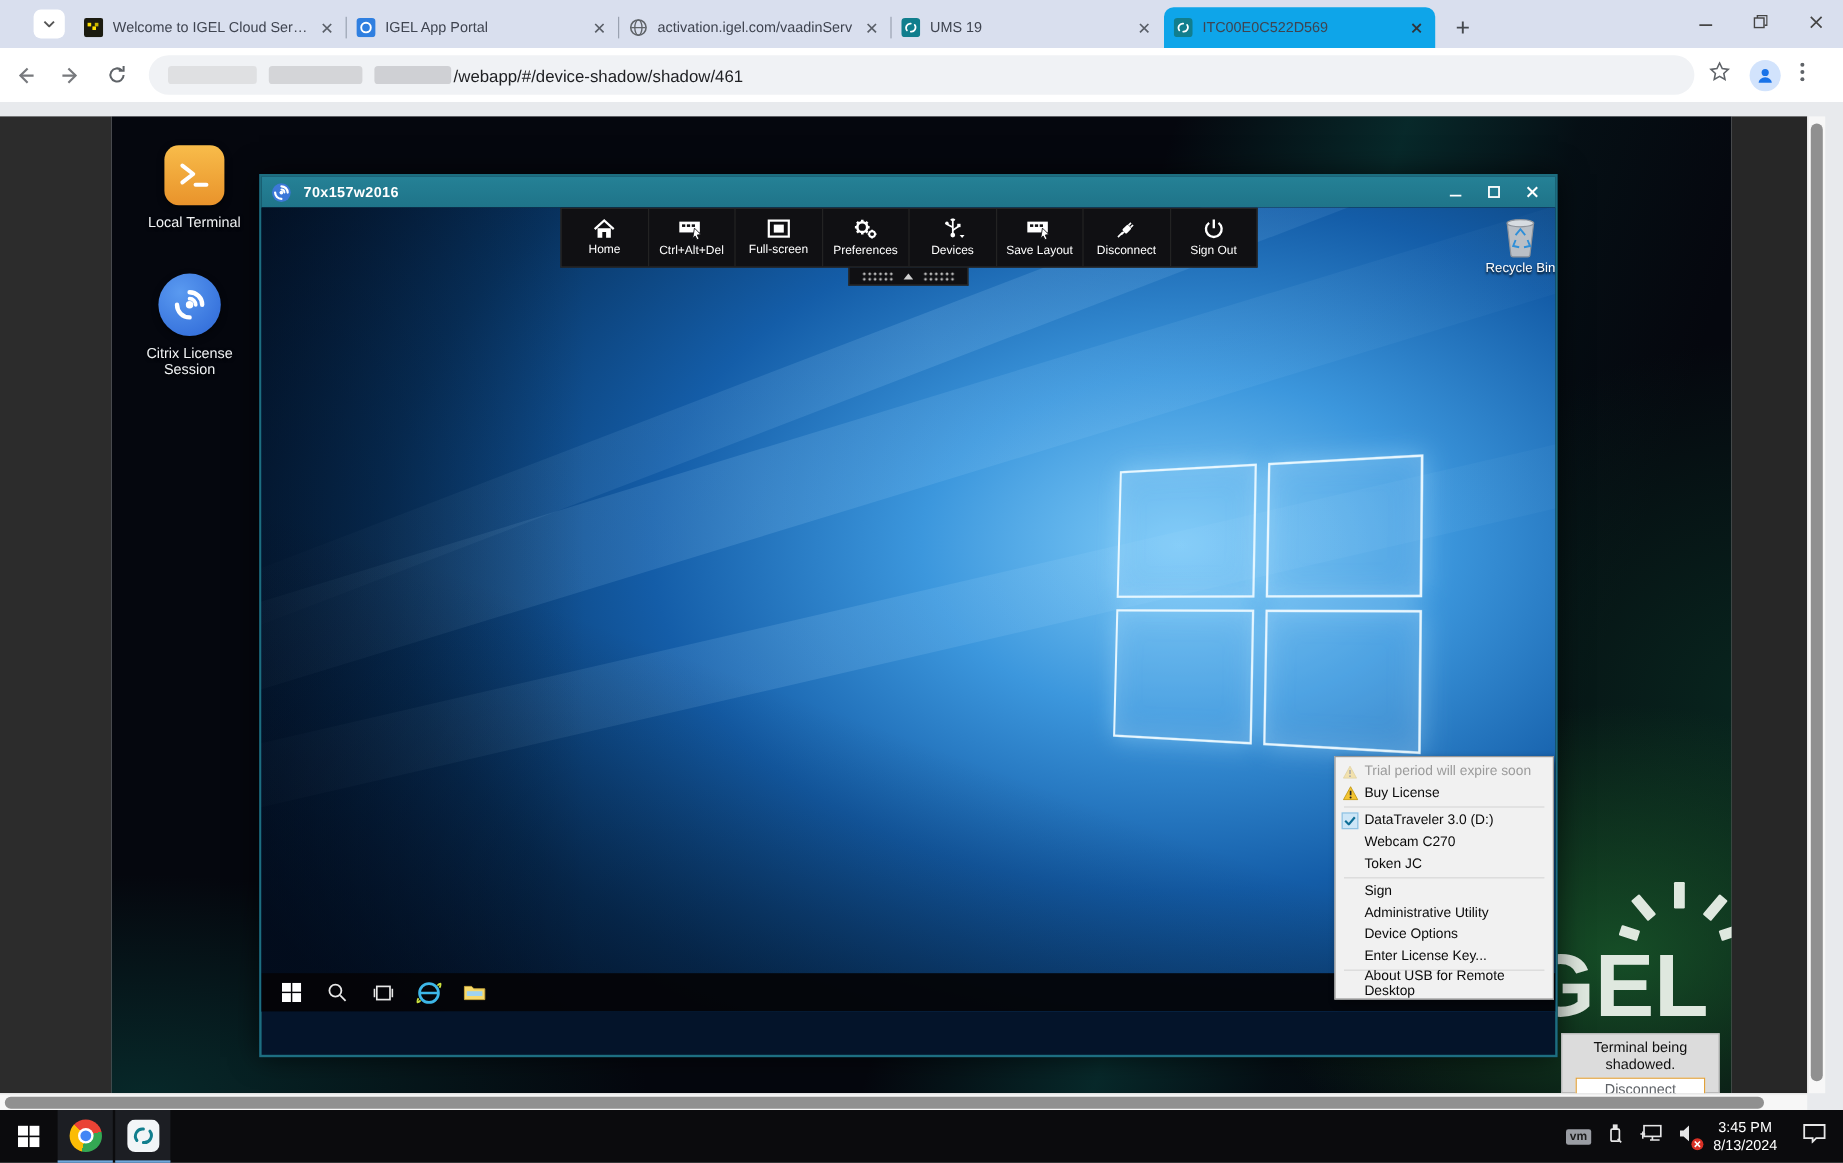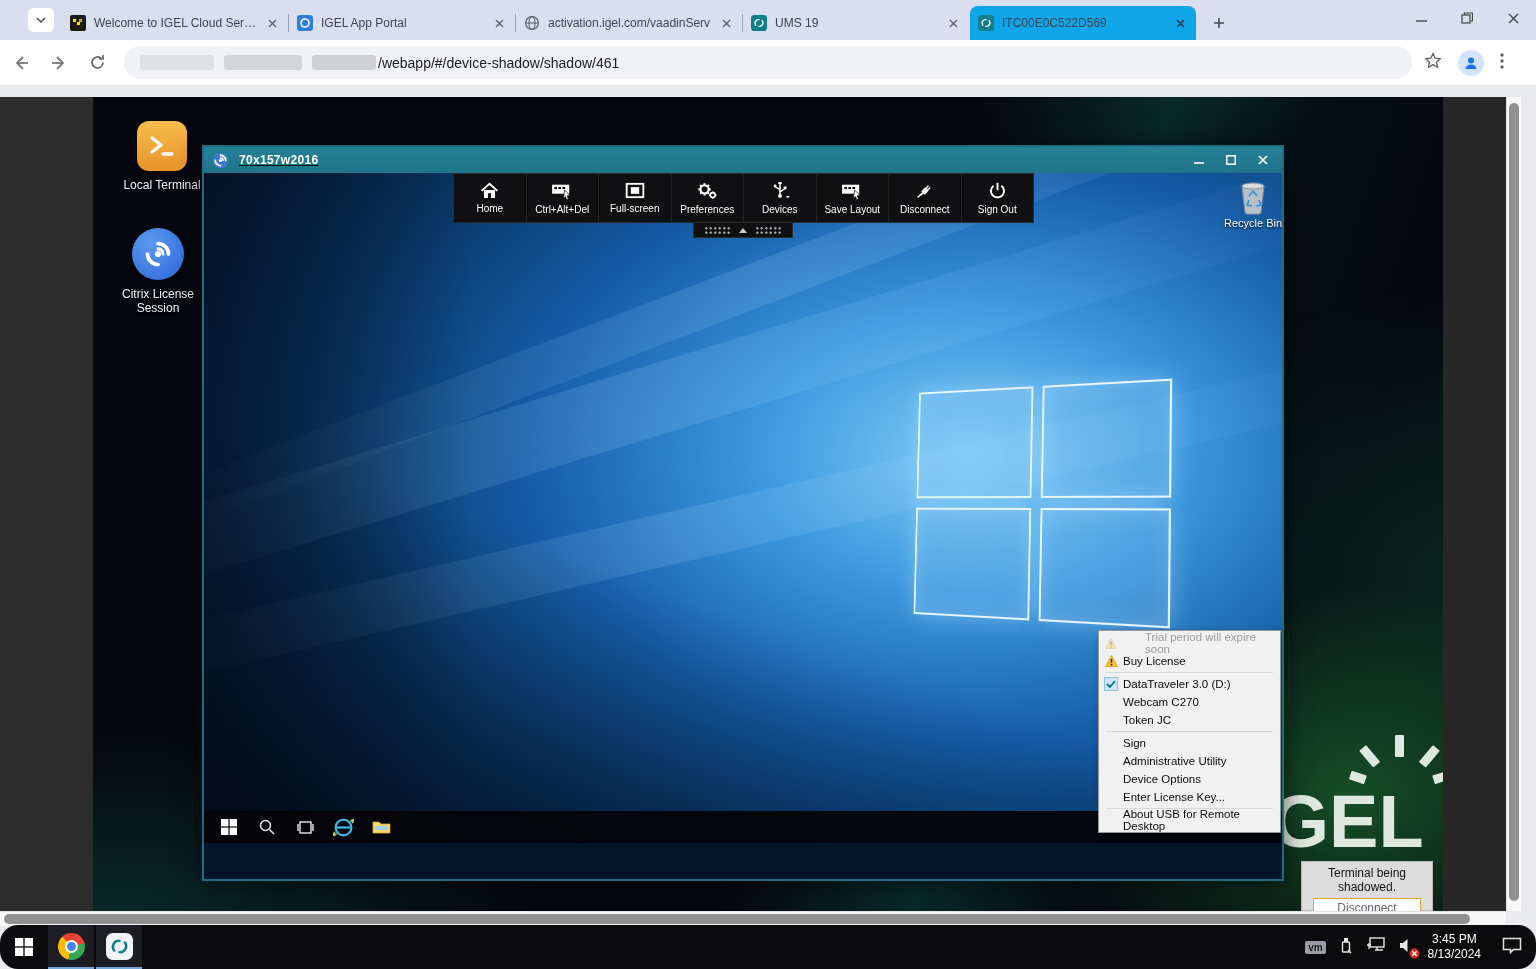--- a/index.html
+++ b/index.html
@@ -46,21 +46,21 @@
       #05070e; }
 
   .dicon { position:absolute; width:94px; text-align:center; color:#f2f4f6; font-size:12px; text-shadow:0 1px 3px rgba(0,0,0,.9); }
   .dicon .art { margin:0 auto 7px; }
   #icon-terminal .art { width:50px; height:50px; border-radius:12px; background:linear-gradient(180deg,#f8bc4a,#e9932b); display:flex; align-items:center; justify-content:center; box-shadow:0 2px 5px rgba(0,0,0,.5); }
   #icon-citrix .art { width:52px; height:52px; border-radius:50%; background:radial-gradient(circle at 35% 30%, #5a9af0, #2c66d6); display:flex; align-items:center; justify-content:center; box-shadow:0 2px 5px rgba(0,0,0,.5); }
 
   #igel-logo { position:absolute; left:1158px; top:634px; width:270px; height:130px; z-index:1; }
 
   
-  #rwindow { position:absolute; left:109px; top:48px; width:1082px; height:736px; border:2px solid #1d6e80; z-index:10; background:#04142a; box-shadow:0 0 22px rgba(0,0,0,.6);text-decoration:underline; }
+  #rwindow { position:absolute; left:123px; top:48px; width:1082px; height:736px; border:2px solid #1d6e80; z-index:10; background:#04142a; box-shadow:0 0 22px rgba(0,0,0,.6); }
   #rtitlebar { height:26px; background:linear-gradient(180deg,#258196,#1f7489); display:flex; align-items:center; padding:0 8px; color:#fff; }
   #rtitle { font-size:12px; font-weight:bold; margin-left:10px; letter-spacing:.3px; }
   #rtb-controls { margin-left:auto; display:flex; gap:10px; }
   #rtb-controls .rc { width:22px; height:18px; display:flex; align-items:center; justify-content:center; color:#eafbff; }
   #rbody { position:relative; width:1078px; height:670px; overflow:hidden;
     background:
       radial-gradient(980px 640px at 71% 42%, #7ecbf8 0%, #3c97dd 22%, #145da8 45%, #083462 68%, #03142b 92%),
       #03142b; }
   .beam { position:absolute; height:70px; width:1500px; background:linear-gradient(90deg, rgba(170,220,255,0), rgba(170,220,255,.16) 45%, rgba(170,220,255,0)); pointer-events:none; }
   #rbody::after { content:""; position:absolute; inset:0; background:linear-gradient(200deg, rgba(2,10,24,0) 60%, rgba(2,10,24,.55) 95%), linear-gradient(90deg, rgba(2,10,24,.5), rgba(2,10,24,0) 25%); pointer-events:none; }
@@ -82,30 +82,30 @@
   #rtaskbar { position:absolute; left:0; bottom:0; width:1078px; height:32px; background:rgba(4,4,7,.94); display:flex; align-items:center; z-index:25; color:#e8e8e8; }
   .rtb-ic { width:38px; height:32px; display:flex; align-items:center; justify-content:center; }
   #rtray { margin-left:auto; display:flex; align-items:center; gap:8px; padding-right:8px; }
   #rtray .tico { display:flex; align-items:center; justify-content:center; opacity:.9; }
   #rdate { font-size:10px; color:#fff; padding:0 4px; }
 
   
   #cmenu { position:absolute; left:894px; top:457px; width:183px; background:#f1f1f1; border:1px solid #979797; box-shadow:3px 3px 7px rgba(0,0,0,.45); z-index:30; padding:3px 0; font-size:11.5px; color:#0a0a0a; }
   .mi { display:flex; align-items:center; height:18px; padding-right:8px; }
   .mi .gut { width:24px; flex:0 0 24px; display:flex; align-items:center; justify-content:center; }
-  .mi.disabled { color:#9b9b9b;gap:22px; }
+  .mi.disabled { color:#9b9b9b; }
   .msep { height:1px; background:#d7d7d7; margin:2px 7px; }
   .chk { width:14px; height:14px; background:#cde6f7; border:1px solid #90c2e2; display:flex; align-items:center; justify-content:center; }
 
   
   #spanel { position:absolute; left:1208px; top:764px; width:132px; height:50px; background:#dcdcdc; border:1px solid #b9b9b9; z-index:40; text-align:center; font-size:12px; color:#101010; padding-top:4px; }
   #spanel button { margin-top:4px; width:108px; height:20px; background:#fff; border:1px solid #e0a23c; color:#5f6368; font-size:12px; font-family:inherit; }
 
   
-  #htaskbar { position:absolute; left:0; top:925px; width:1536px; height:44px; background:#0b0b0d; display:flex; align-items:center; color:#fff;border-radius:18px; }
+  #htaskbar { position:absolute; left:0; top:925px; width:1536px; height:44px; background:#0b0b0d; display:flex; align-items:center; color:#fff; }
   #hstart { width:48px; height:44px; display:flex; align-items:center; justify-content:center; }
   .happ { width:46px; height:44px; display:flex; align-items:center; justify-content:center; background:#1c1e23; border-bottom:2px solid #6fa8dc; margin-right:2px; }
   #chrome-ic { width:27px; height:27px; border-radius:50%;
     background:conic-gradient(from -45deg, #ea4335 0 120deg, #34a853 120deg 240deg, #fbbc05 240deg 360deg);
     display:flex; align-items:center; justify-content:center; }
   #chrome-ic .inner { width:13px; height:13px; border-radius:50%; background:#fff; display:flex; align-items:center; justify-content:center; }
   #chrome-ic .core { width:9px; height:9px; border-radius:50%; background:#4286f5; }
   #htray { margin-left:auto; display:flex; align-items:center; gap:13px; padding-right:14px; }
   #vmbadge { background:#9a9da3; color:#1d1d1d; font-size:10px; font-weight:bold; padding:1px 3px; border-radius:2px; }
   #hclock { text-align:center; font-size:12px; line-height:1.25; }

